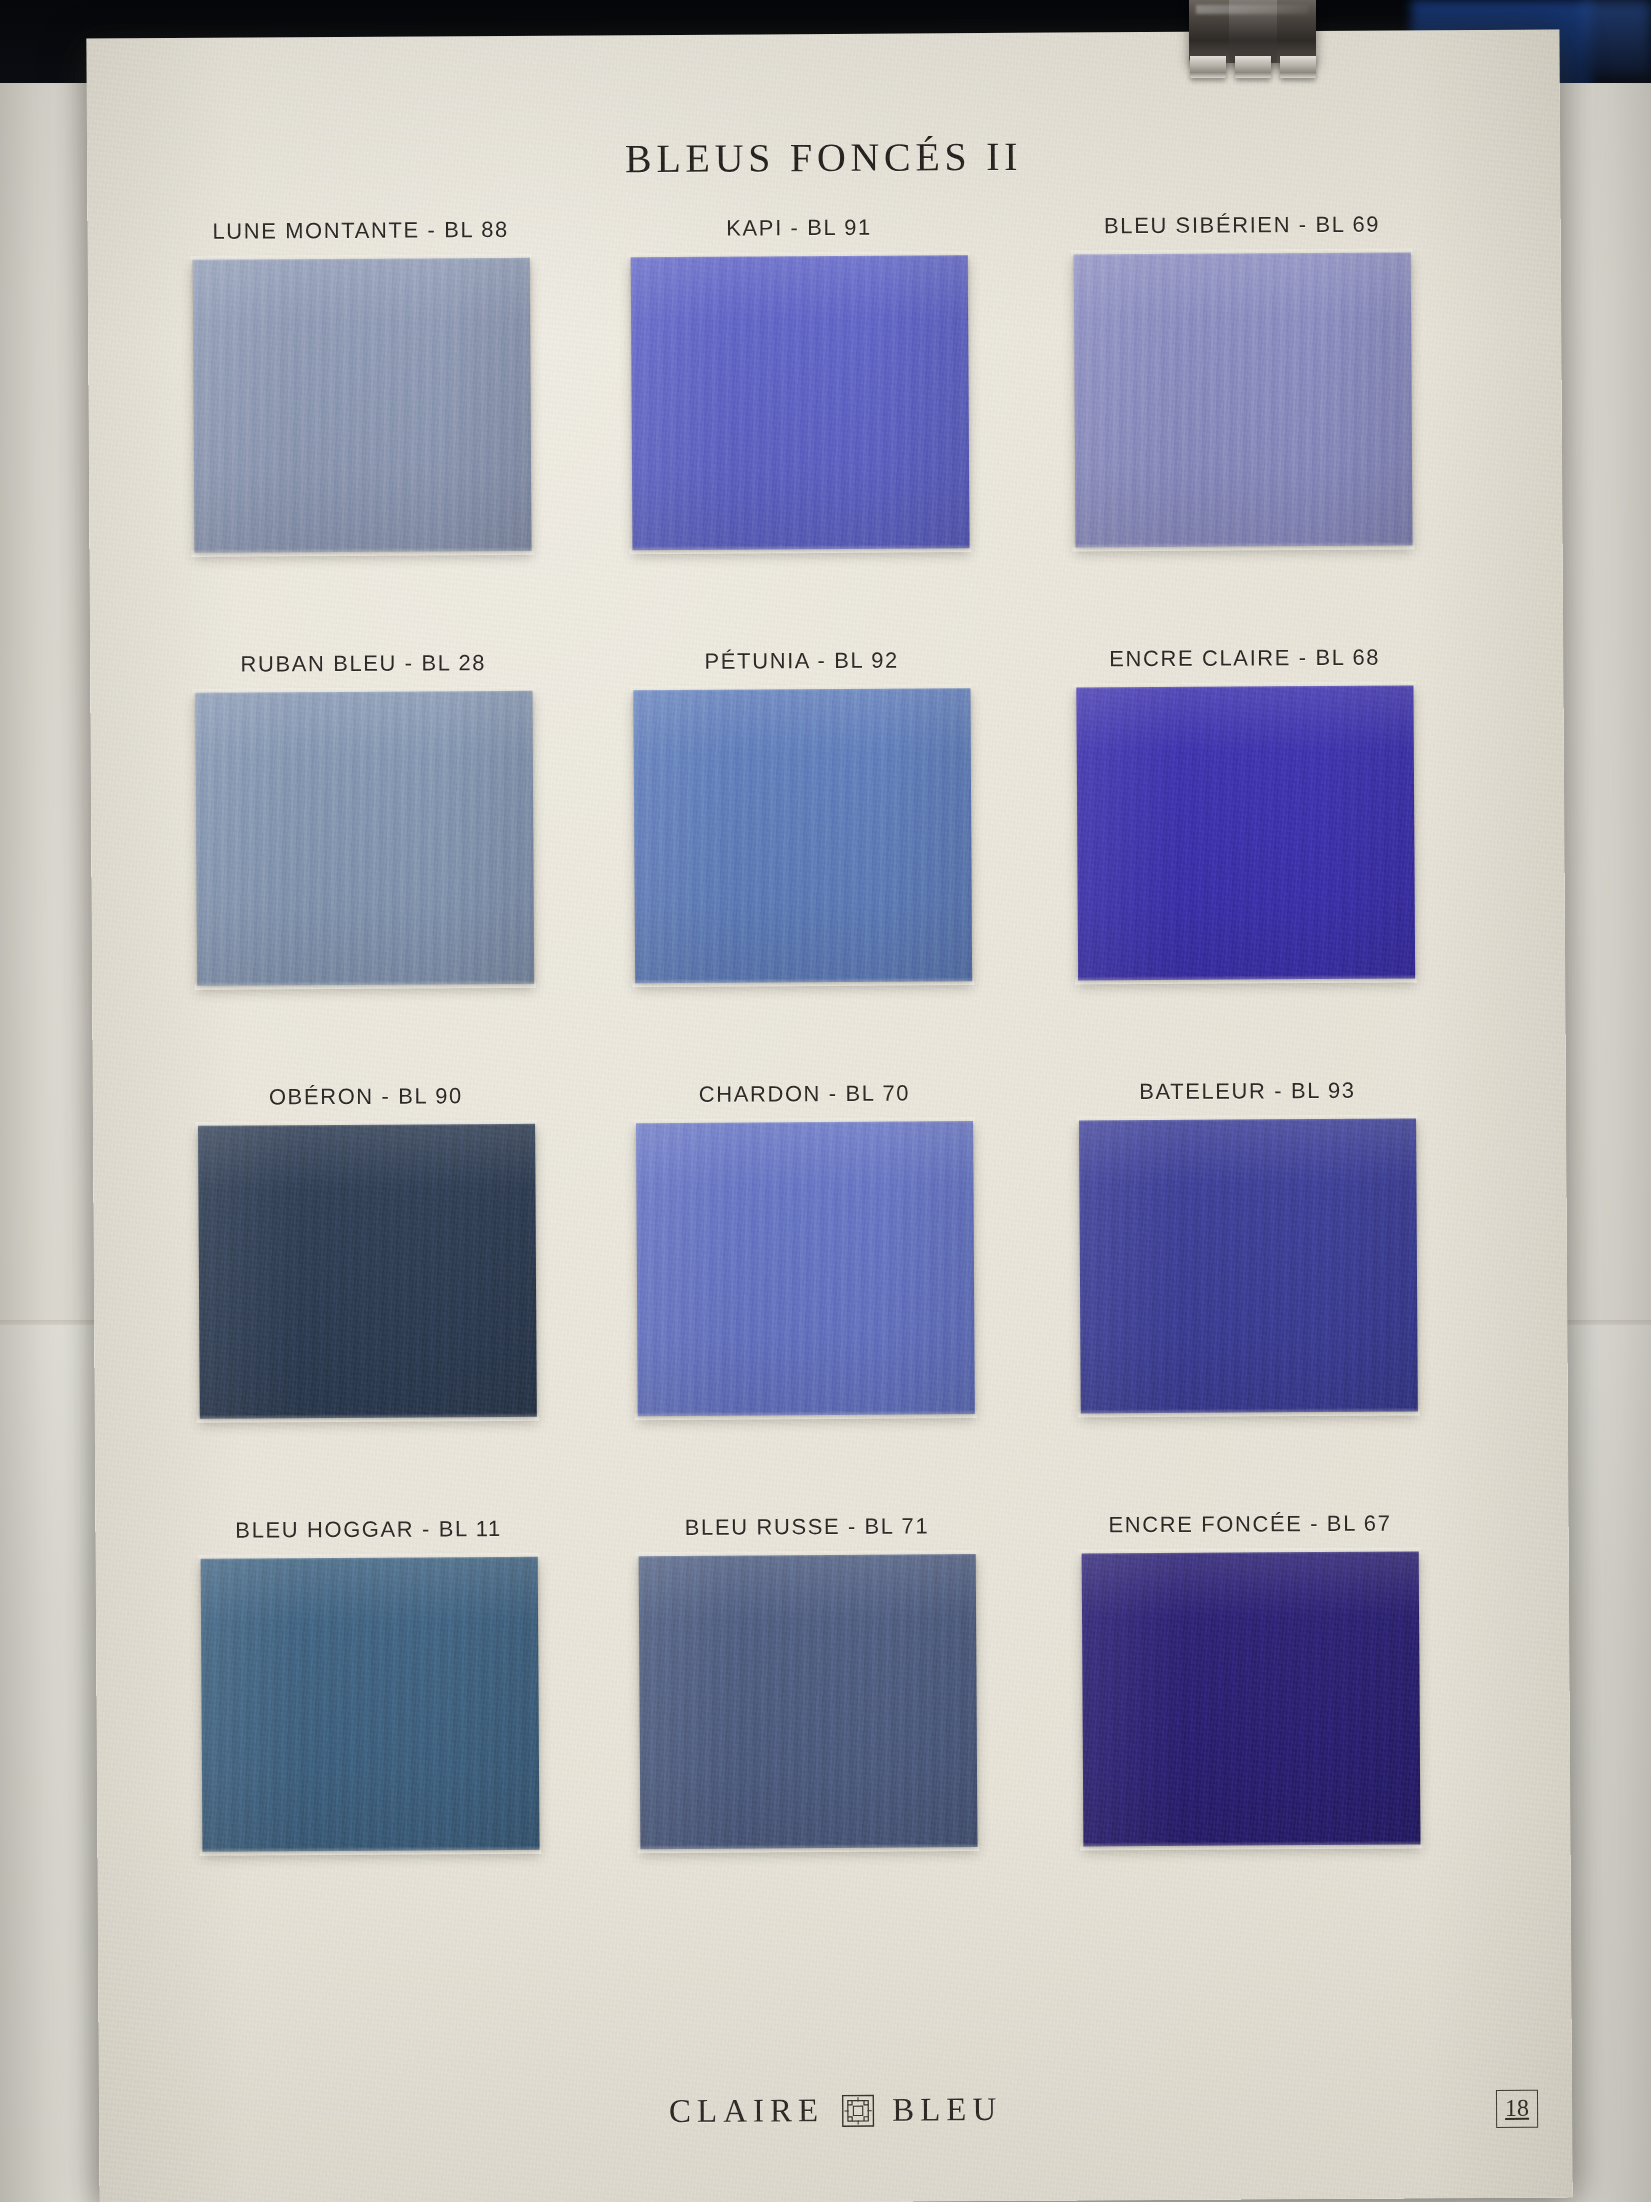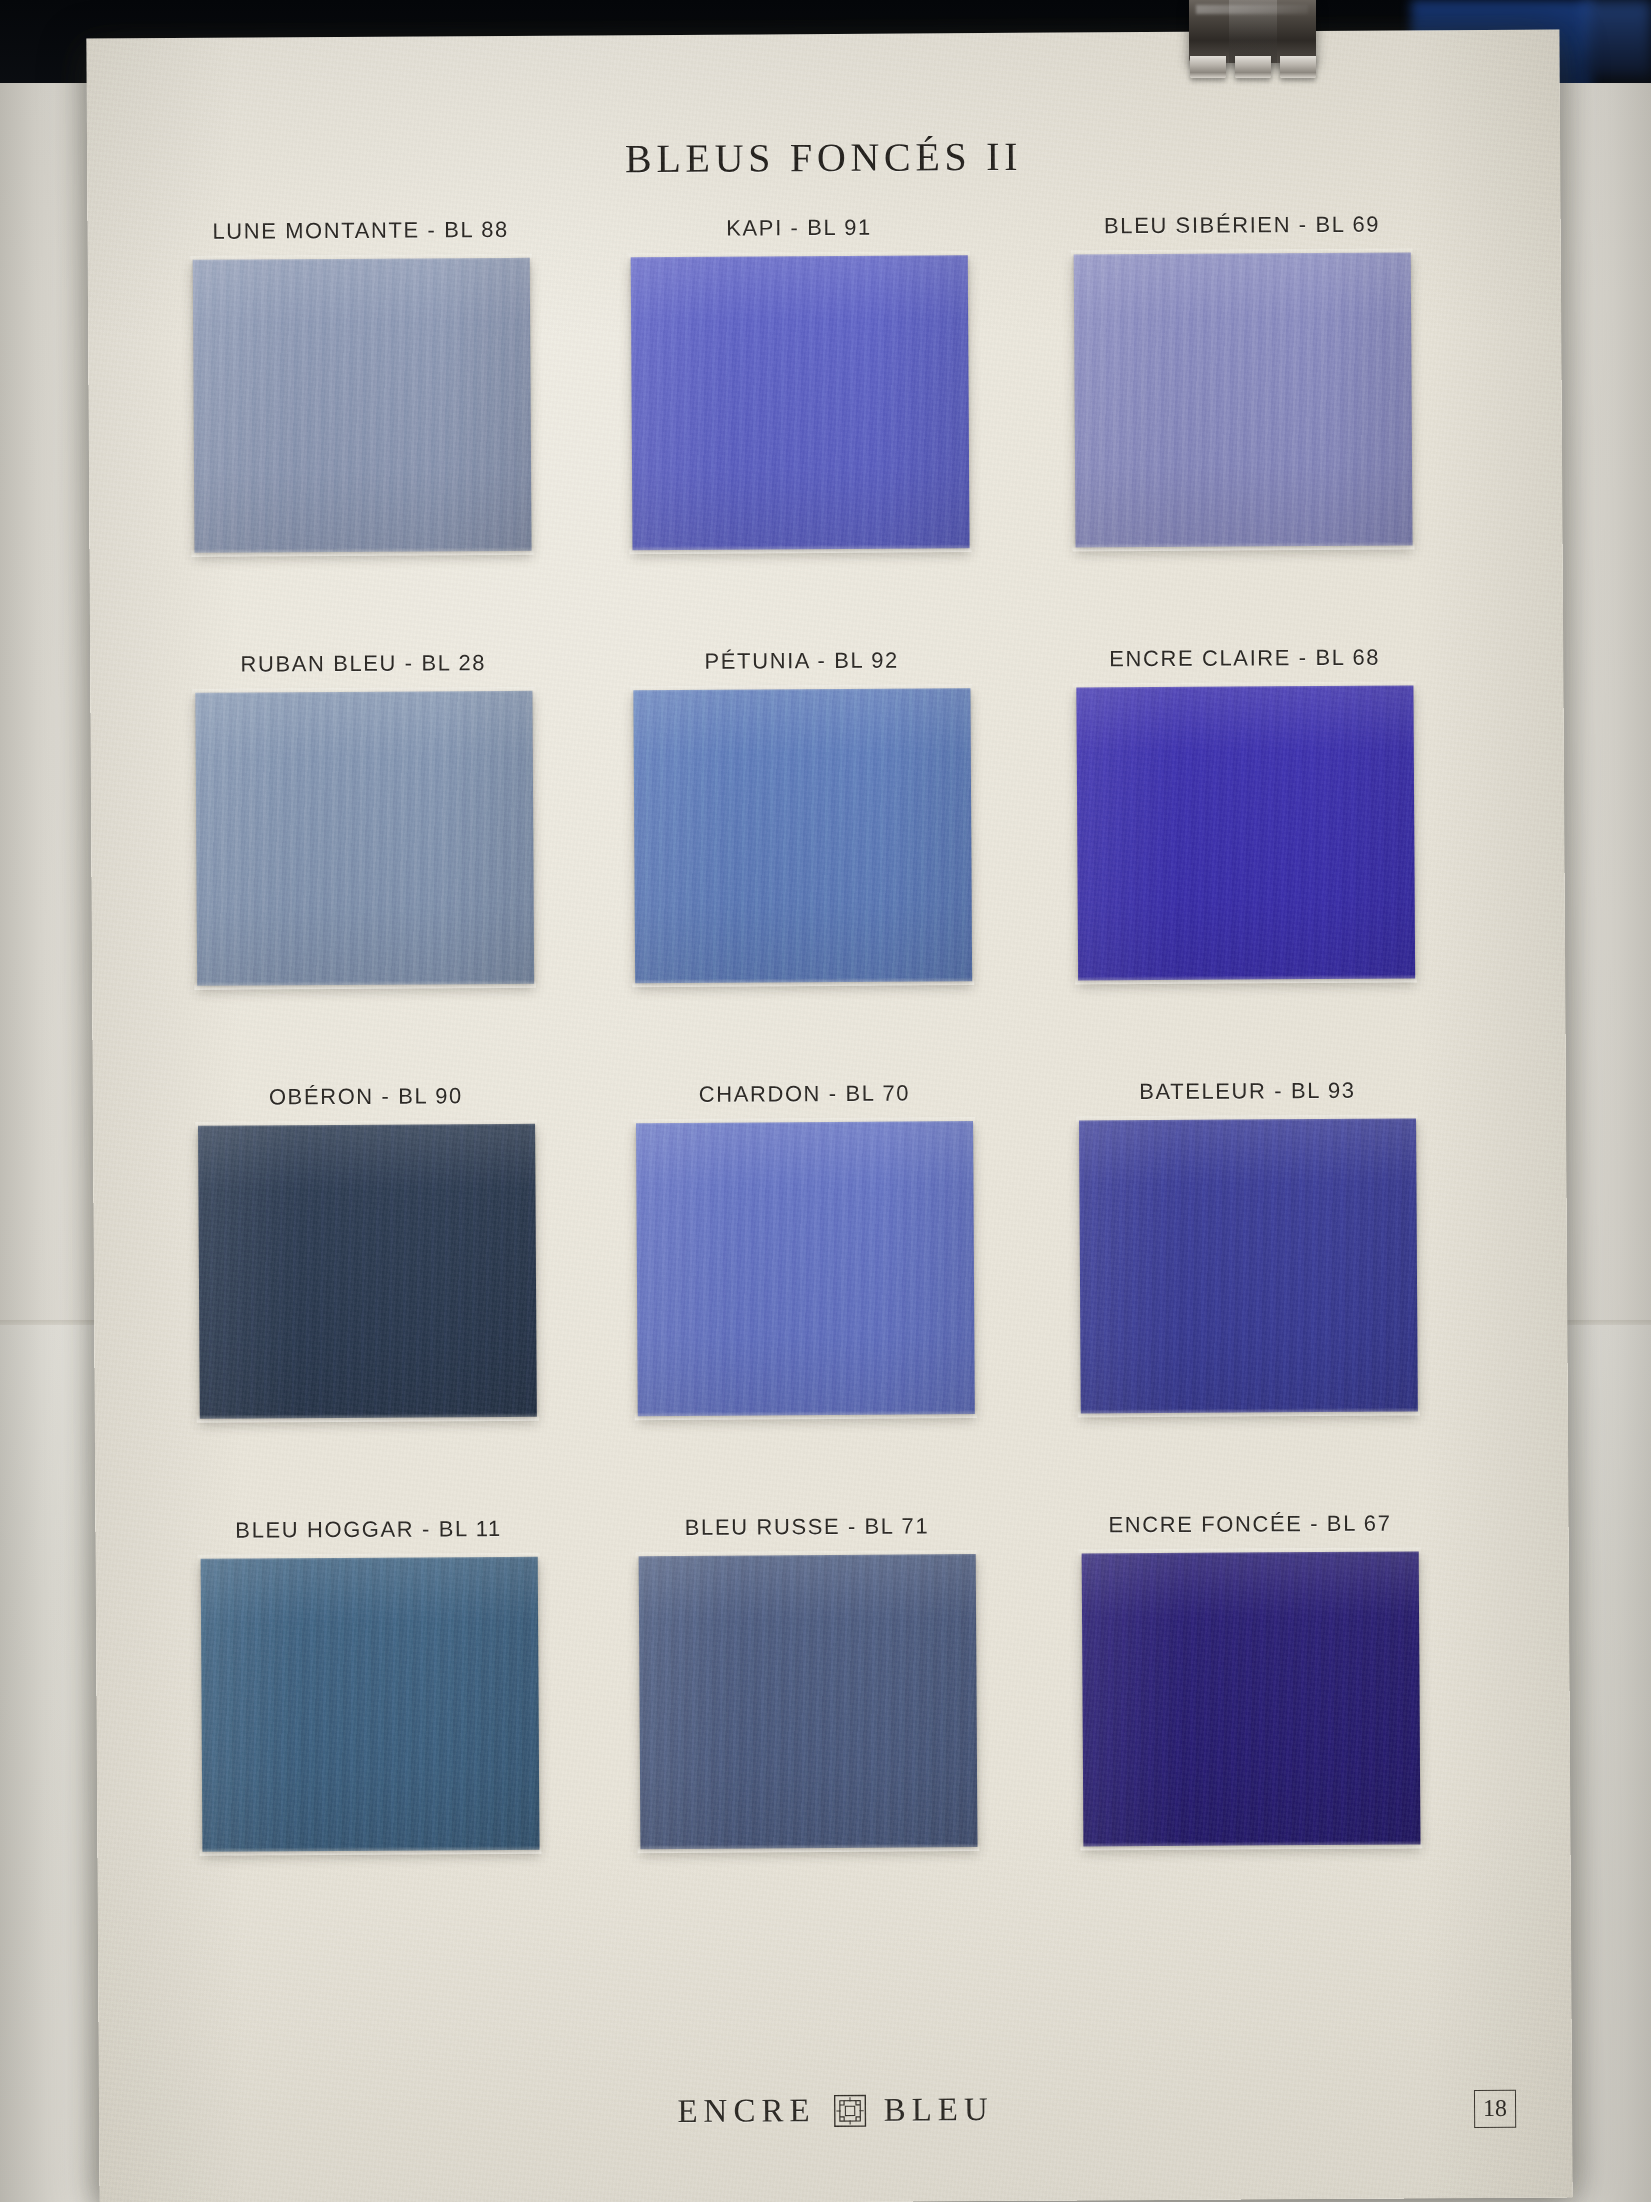--- a/index.html
+++ b/index.html
@@ -272,31 +272,32 @@
   }
   .brand-mark {
     display: inline-block;
     width: 34px;
     height: 34px;
     position: relative;
     flex: 0 0 auto;
   }
   #page-number {
     position: absolute;
-    right: 56px;
+    right: 34px;
     top: 1.7px;
     width: 40px;
     height: 36px;
     border: 1.7px solid #3a362f;
     display: flex;
     align-items: center;
     justify-content: center;
     font-family: "Liberation Serif", "DejaVu Serif", serif;
     font-size: 24px;
     color: #2c2924;
+    text-decoration: underline;
   }
 </style>
 </head>
 <body>
 
 <div id="scene">
   <div class="bg-dark-top"></div>
   <div class="bg-blue-streak"></div>
   <div class="bg-blue-streak2"></div>
   <div class="bg-wall"></div>
@@ -425,21 +426,21 @@
               <div class="torn-top"></div>
               <div class="torn-bot"></div>
             </div>
           </div>
         </div>
       </div>
     </div>
 
   <div id="footer">
     <div id="brand">
-      <span>ENCRE</span>
+      <span>CLAIRE</span>
       <span class="brand-mark">
         <svg viewBox="0 0 40 40" width="34" height="34" aria-hidden="true">
           <rect x="2" y="2" width="36" height="36" fill="none" stroke="#332f29" stroke-width="1.6"></rect>
           <rect x="8" y="8" width="24" height="24" fill="none" stroke="#332f29" stroke-width="1.4"></rect>
           <path d="M13 8 L13 13 L8 13 M27 8 L27 13 L32 13 M13 32 L13 27 L8 27 M27 32 L27 27 L32 27" fill="none" stroke="#332f29" stroke-width="1.4"></path>
           <rect x="14.5" y="14.5" width="11" height="11" fill="none" stroke="#332f29" stroke-width="1.3"></rect>
           <path d="M20 4 L20 9 M20 31 L20 36 M4 20 L9 20 M31 20 L36 20" fill="none" stroke="#332f29" stroke-width="1.2"></path>
         </svg>
       </span>
       <span>BLEU</span>

